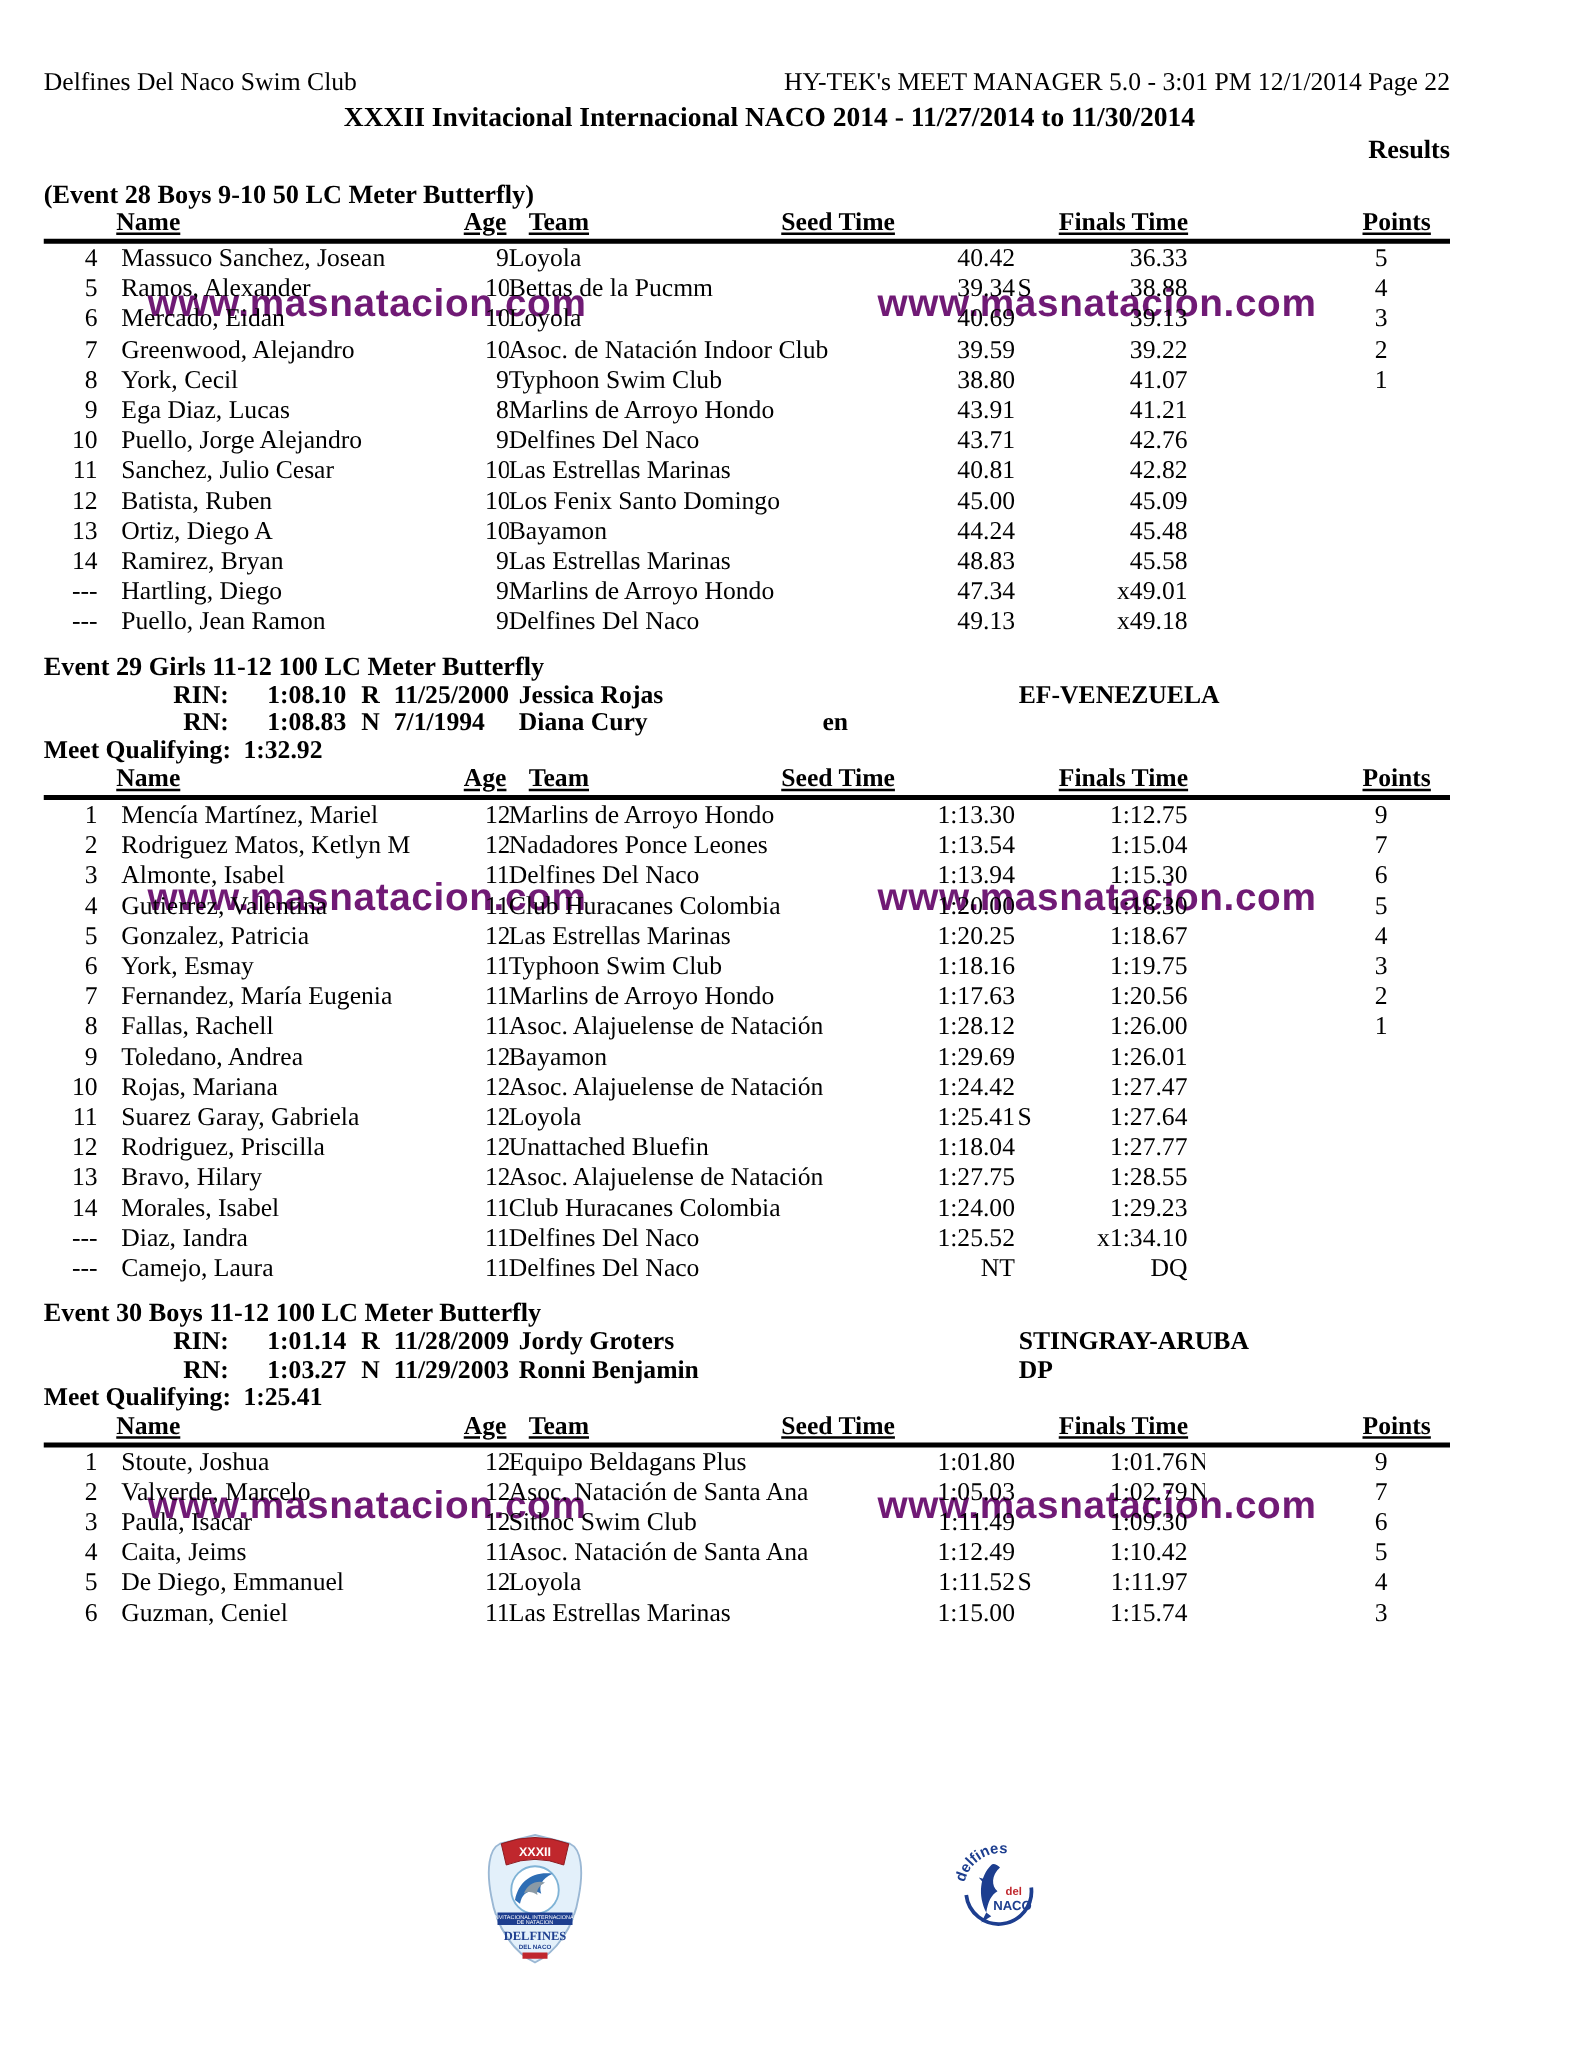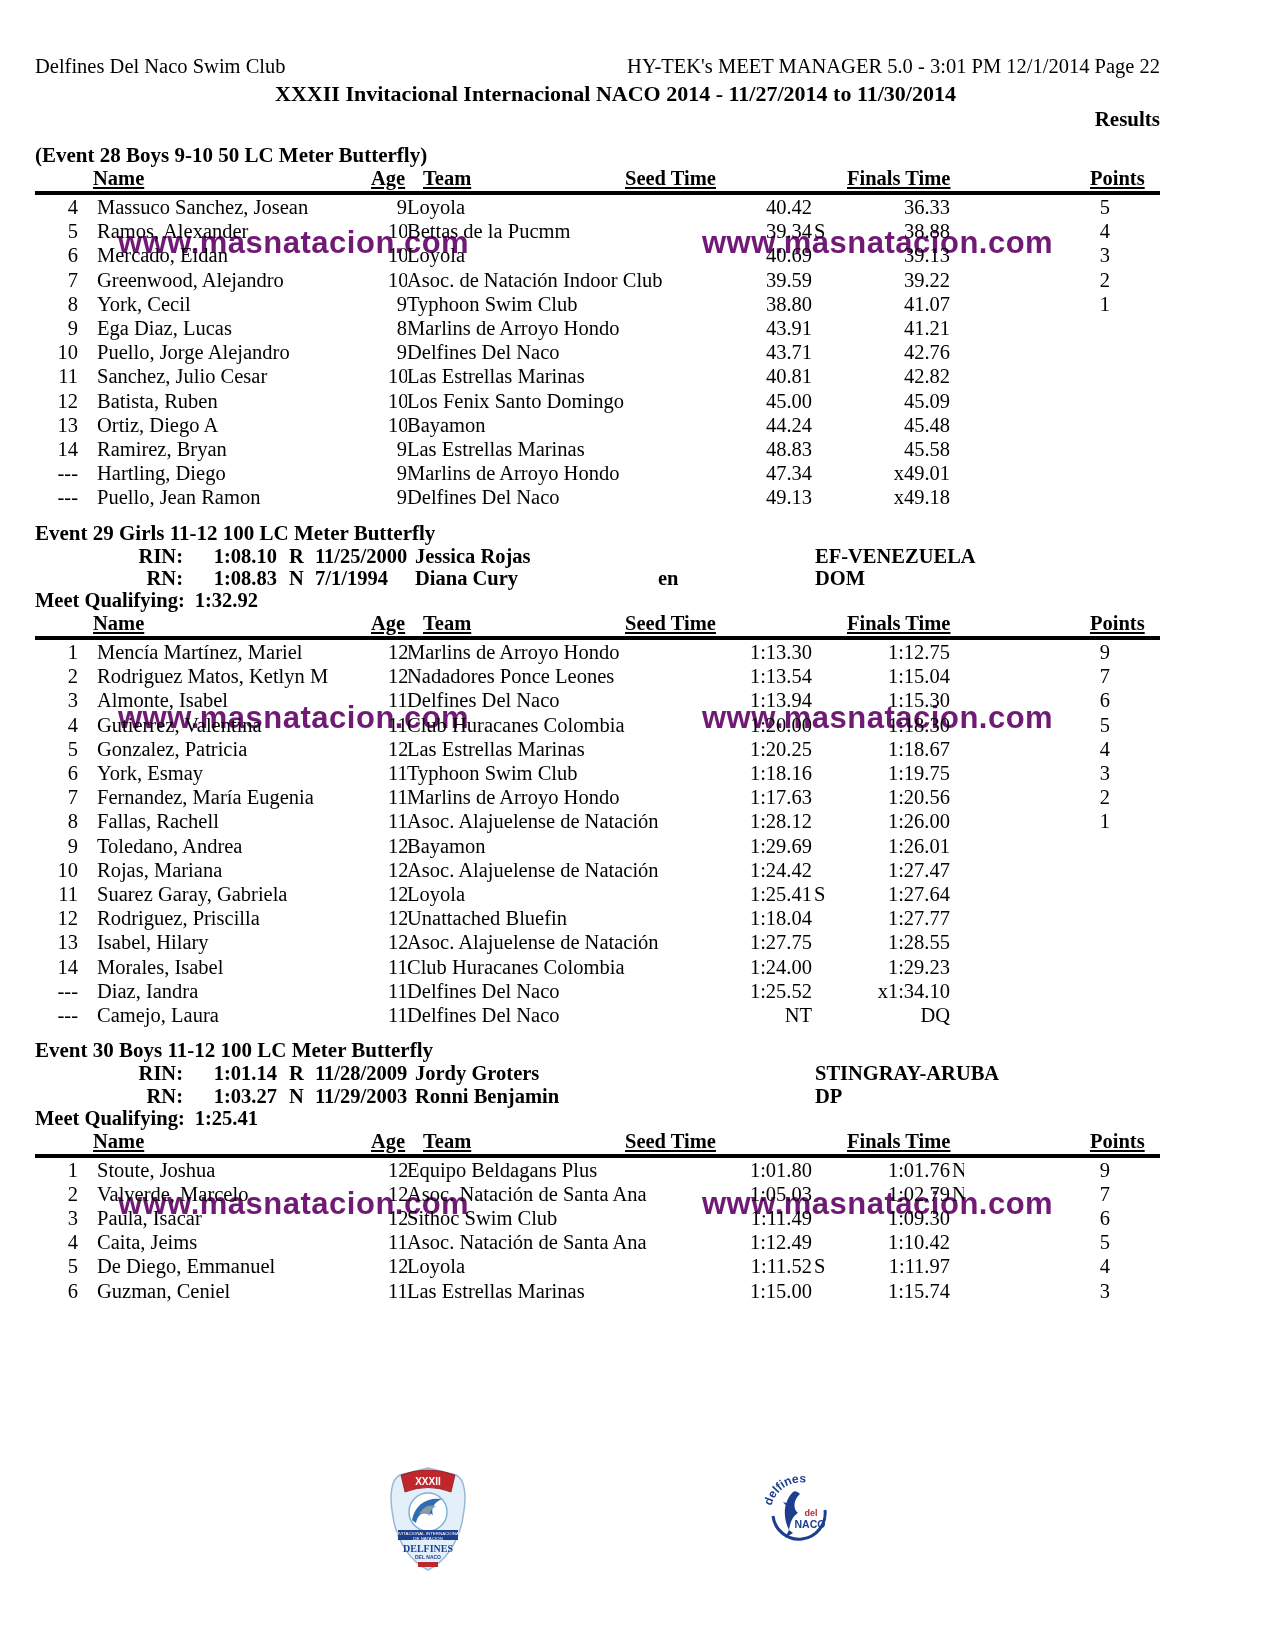--- a/index.html
+++ b/index.html
@@ -244,21 +244,20 @@
           <span class="r-extra"></span>
           <span class="r-country">EF-VENEZUELA</span>
         </div>
             <div class="record">
           <span class="r-label">RN:</span>
           <span class="r-time">1:08.83</span>
           <span class="r-flag">N</span>
           <span class="r-date">7/1/1994</span>
           <span class="r-holder">Diana Cury</span>
           <span class="r-extra">en</span>
-          <span class="r-country">DOM</span>
         </div>
           </div>
     <div class="qualifying">
       <span>Meet Qualifying:</span><span class="q-value">1:32.92</span>
     </div>
     <div class="thead">
       <span class="th th-name">Name</span>
       <span class="th th-age">Age</span>
       <span class="th th-team">Team</span>
       <span class="th th-seed">Seed Time</span>
@@ -394,21 +393,21 @@
           <span class="c-age">12</span>
           <span class="c-team">Unattached Bluefin</span>
           <span class="c-seed">1:18.04</span>
           <span class="c-sfx"></span>
           <span class="c-finals">1:27.77</span>
           <span class="c-fsfx"></span>
           <span class="c-points"></span>
         </div>
             <div class="row">
           <span class="c-rank">13</span>
-          <span class="c-name">Isabel, Hilary</span>
+          <span class="c-name">Bravo, Hilary</span>
           <span class="c-age">12</span>
           <span class="c-team">Asoc. Alajuelense de Natación</span>
           <span class="c-seed">1:27.75</span>
           <span class="c-sfx"></span>
           <span class="c-finals">1:28.55</span>
           <span class="c-fsfx"></span>
           <span class="c-points"></span>
         </div>
             <div class="row">
           <span class="c-rank">14</span>

